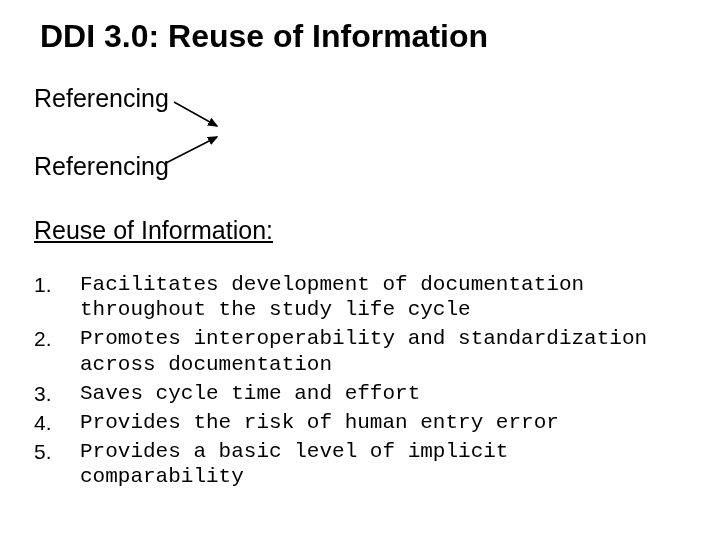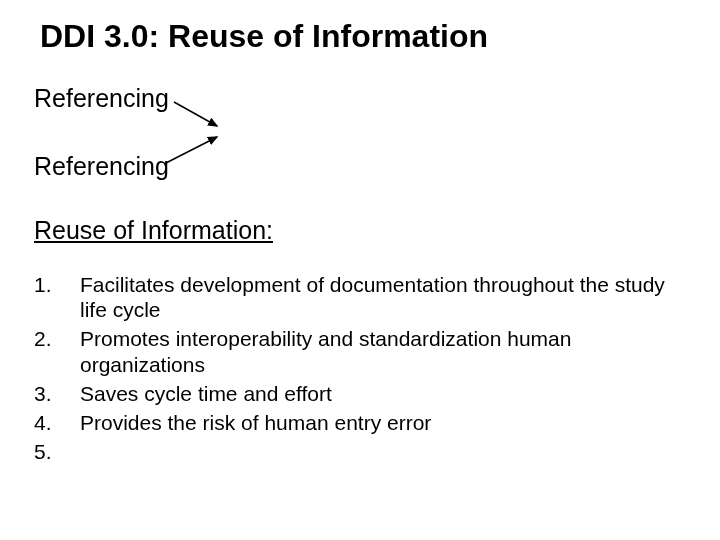--- a/index.html
+++ b/index.html
@@ -74,20 +74,21 @@
   }
   .num {
     width: 46px;
     flex-shrink: 0;
     font-size: 21px;
     line-height: 1.2;
   }
   .item-text {
     font-size: 21px;
     line-height: 1.2;
+    font-family: Liberation Mono, monospace;
   }
 </style>
 </head>
 <body>
 
 <div class="title">DDI 3.0: Reuse of Information</div>
 
 <div class="mechanisms-block">
   <div class="referencing">Referencing</div>
   <div class="inheritance">Referencing</div>
@@ -104,26 +105,27 @@
 
 <div class="subheading">Reuse of Information:</div>
 
 <div class="list">
   <div class="list-row">
     <div class="num">1.</div>
     <div class="item-text">Facilitates development of documentation throughout the study life cycle</div>
   </div>
   <div class="list-row">
     <div class="num">2.</div>
-    <div class="item-text">Promotes interoperability and standardization human organizations</div>
+    <div class="item-text">Promotes interoperability and standardization across documentation</div>
   </div>
   <div class="list-row">
     <div class="num">3.</div>
     <div class="item-text">Saves cycle time and effort</div>
   </div>
   <div class="list-row">
     <div class="num">4.</div>
     <div class="item-text">Provides the risk of human entry error</div>
   </div>
   <div class="list-row">
     <div class="num">5.</div>
+    <div class="item-text">Provides a basic level of implicit comparability</div>
   </div>
 </div>
 
 </body></html>

